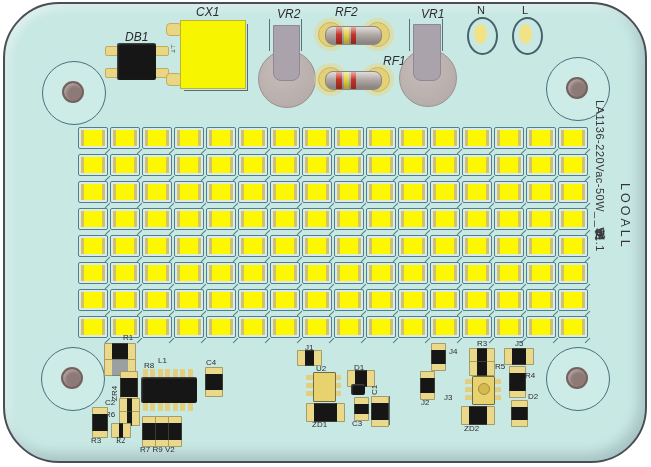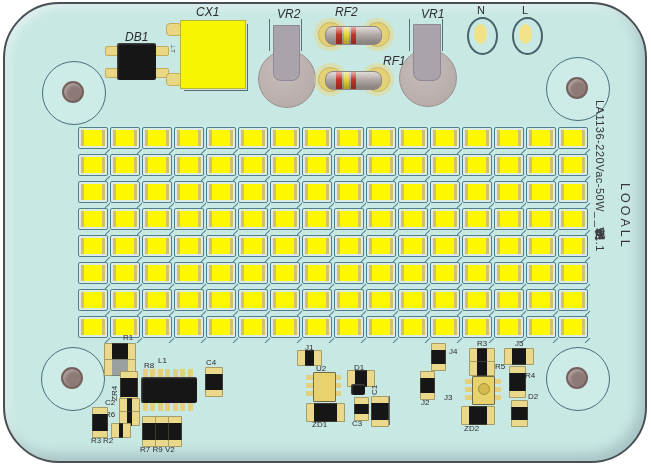--- a/index.html
+++ b/index.html
@@ -256,21 +256,21 @@
   <div class="blackbody" style="left:141px;top:377px;width:56px;height:26px;"></div>
   <div class="lbl" style="left:206px;top:358px;">C4</div>
   <div class="smd-v" style="left:205px;top:367px;width:16px;height:28px;"></div>
   <div class="lbl" style="left:105px;top:398px;">C2</div>
   <div class="smd-h" style="left:119px;top:398px;width:19px;height:13px;"></div>
   <div class="lbl" style="left:105px;top:410px;">R6</div>
   <div class="smd-h" style="left:119px;top:411px;width:19px;height:13px;"></div>
   <div class="smd-v" style="left:92px;top:407px;width:14px;height:29px;"></div>
   <div class="lbl" style="left:91px;top:436px;">R3</div>
   <div class="smd-h" style="left:111px;top:423px;width:18px;height:13px;"></div>
-  <div class="lbl" style="left:103px;top:436px;">R2</div>
+  <div class="lbl" style="left:116px;top:436px;font-family:Liberation Serif, serif;">R2</div>
   <div class="smd-v" style="left:142px;top:416px;width:12px;height:29px;"></div>
   <div class="smd-v" style="left:155px;top:416px;width:12px;height:29px;"></div>
   <div class="smd-v" style="left:168px;top:416px;width:12px;height:29px;"></div>
   <div class="lbl" style="left:140px;top:445px;">R7 R9 V2</div>
 
   <div class="lbl" style="left:305px;top:343px;">J1</div>
   <div class="smd-h" style="left:297px;top:350px;width:23px;height:14px;"></div>
   <div class="lbl" style="left:316px;top:364px;">U2</div>
   <div class="icpins-v" style="left:306px;top:375px;width:7px;height:22px;"></div>
   <div class="icpins-v" style="left:334px;top:375px;width:7px;height:22px;"></div>

